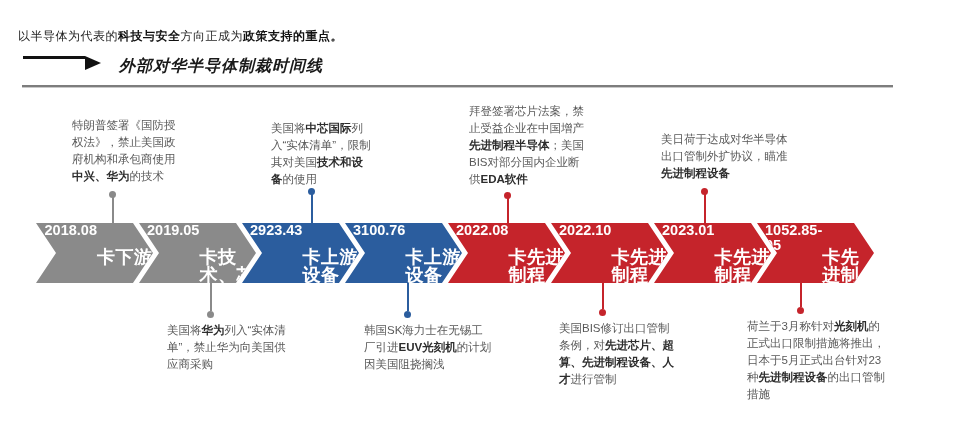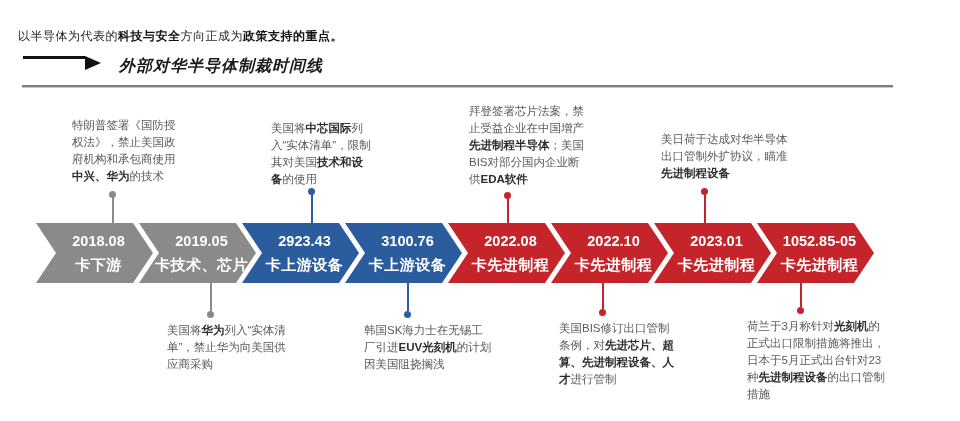--- a/index.html
+++ b/index.html
@@ -10,25 +10,25 @@
   .title b{font-weight:700;color:#111;}
   .subtitle-row{position:absolute;left:23px;top:56px;height:22px;display:flex;align-items:flex-start;}
   .arrow-shaft{width:62px;height:3px;background:#111;}
   .arrow-head{width:0;height:0;border-left:16px solid #111;border-top:7px solid transparent;border-bottom:7px solid transparent;}
   .subtitle-text{margin-left:18px;font-family:"Liberation Serif","DejaVu Serif",serif;
                  font-style:italic;font-weight:700;font-size:16px;color:#1a1a1a;letter-spacing:1px;}
   .rule{position:absolute;left:22px;top:85px;width:871px;height:2px;background:#7d7d7d;border-bottom:1px solid #c9c9c9;}
   
   .band{position:absolute;left:36px;top:223px;width:838px;height:60px;display:flex;}
   .chev{flex:1 1 0;margin-left:-14px;clip-path:polygon(20px 50%,0 0,calc(100% - 20px) 0,100% 50%,calc(100% - 20px) 100%,0 100%);
-        background:var(--c,#888);color:#fff;display:flex;flex-direction:column;justify-content:center;
-        align-items:center;padding-left:8px;box-sizing:border-box;}
+        background:var(--c,#888);color:#fff;display:flex;justify-content:center;
+        align-items:flex-start;padding-left:8px;box-sizing:border-box;}
   .chev:first-child{margin-left:0;}
   .chev .date{font-size:14.5px;font-weight:700;line-height:1;}
-  .chev .lbl{font-size:15px;font-weight:700;line-height:1;margin-top:9px;letter-spacing:.5px;}
+  .chev .lbl{font-size:18px;font-weight:700;line-height:1;margin-top:25px;letter-spacing:.5px;}
   
   .conn{position:absolute;width:7px;}
   .conn .dot{position:absolute;left:0;width:7px;height:7px;border-radius:50%;background:var(--c,#777);}
   .conn .line{position:absolute;left:2.5px;width:2px;background:var(--c,#777);}
   
   .ann{position:absolute;font-size:11.5px;line-height:17px;color:#595959;text-align:left;}
   .ann b{color:#2d2d2d;font-weight:700;}
 </style>
 </head>
 <body>

